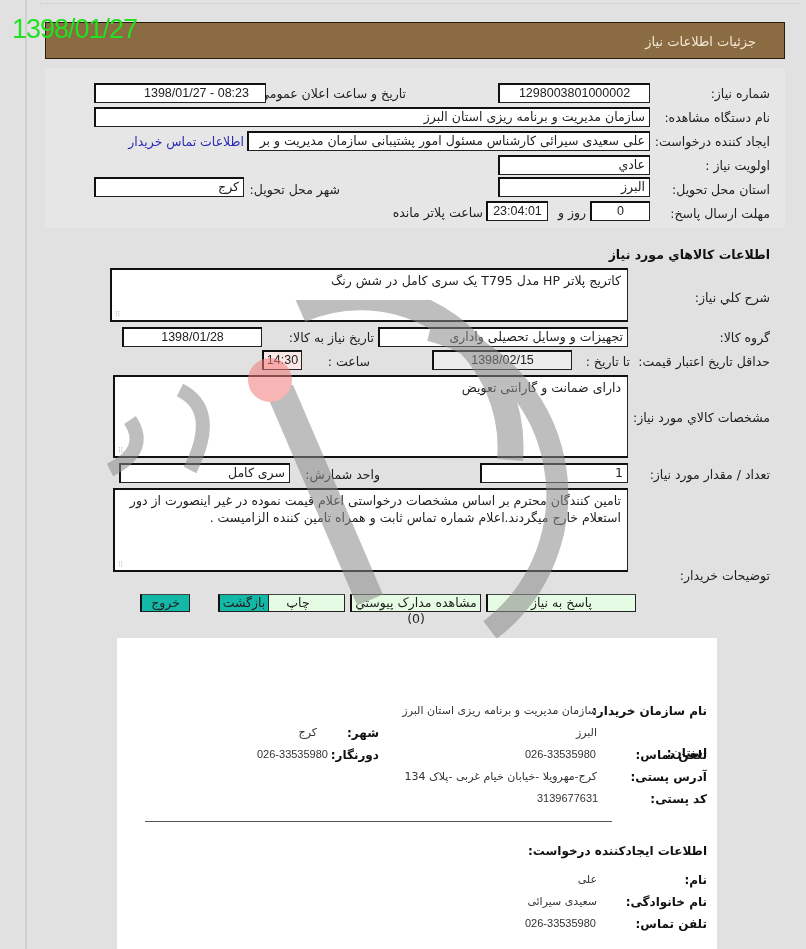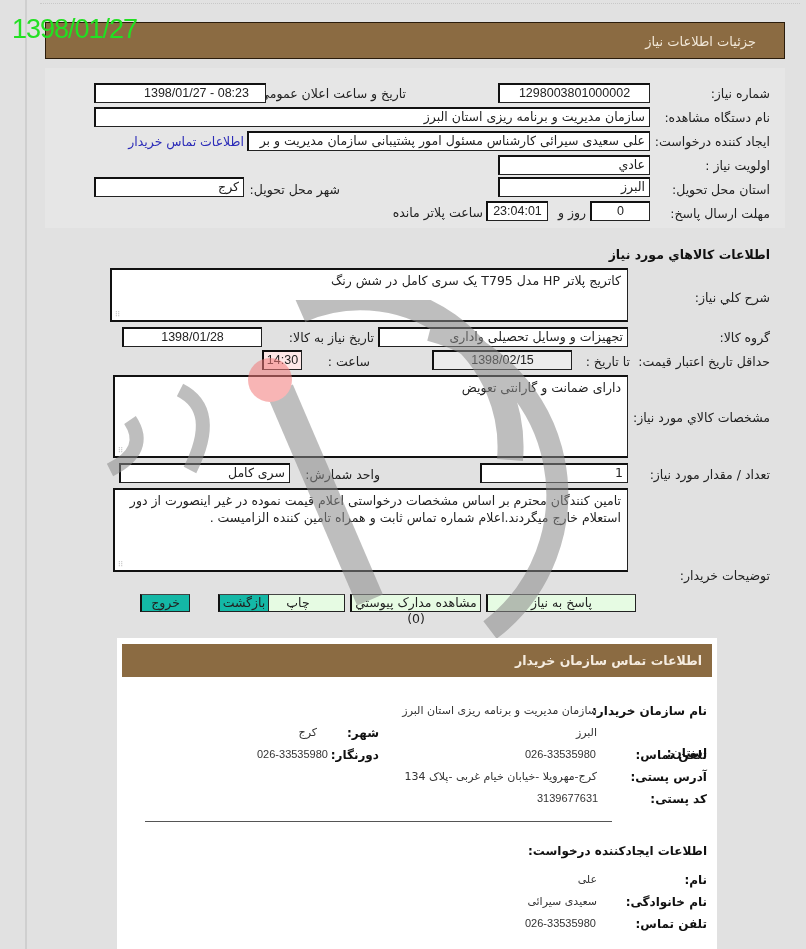--- a/index.html
+++ b/index.html
@@ -169,21 +169,20 @@
 <svg class="watermark" viewBox="0 0 520 360">
   <path d="M 230 10 A 150 150 0 0 1 440 160" fill="none" stroke="#8a8a8a" stroke-width="26"></path>
   <path d="M 360 30 A 170 170 0 0 1 420 330" fill="none" stroke="#8a8a8a" stroke-width="22"></path>
   <path d="M 210 90 L 300 300" fill="none" stroke="#8a8a8a" stroke-width="28"></path>
   <path d="M 60 120 Q 80 150 40 170" fill="none" stroke="#8a8a8a" stroke-width="14"></path>
   <path d="M 110 90 Q 150 110 120 170" fill="none" stroke="#8a8a8a" stroke-width="14"></path>
   <circle cx="200" cy="80" r="22" fill="#f37a7a"></circle>
 </svg>
 
 <div class="contact">
-  <div class="contact-head">اطلاعات تماس سازمان خریدار</div>
 
   <div class="c-lbl" style="right:10px; top:66px;">نام سازمان خریدار:</div>
   <div class="c-val" style="right:120px; top:66px;">سازمان مدیریت و برنامه ریزی استان البرز</div>
 
   <div class="c-lbl" style="right:10px; top:88px;margin-top:20px;">استان:</div>
   <div class="c-val" style="right:120px; top:88px;">البرز</div>
   <div class="c-lbl" style="right:338px; top:88px;">شهر:</div>
   <div class="c-val" style="right:400px; top:88px;">کرج</div>
 
   <div class="c-lbl" style="right:10px; top:110px;">تلفن تماس:</div>

